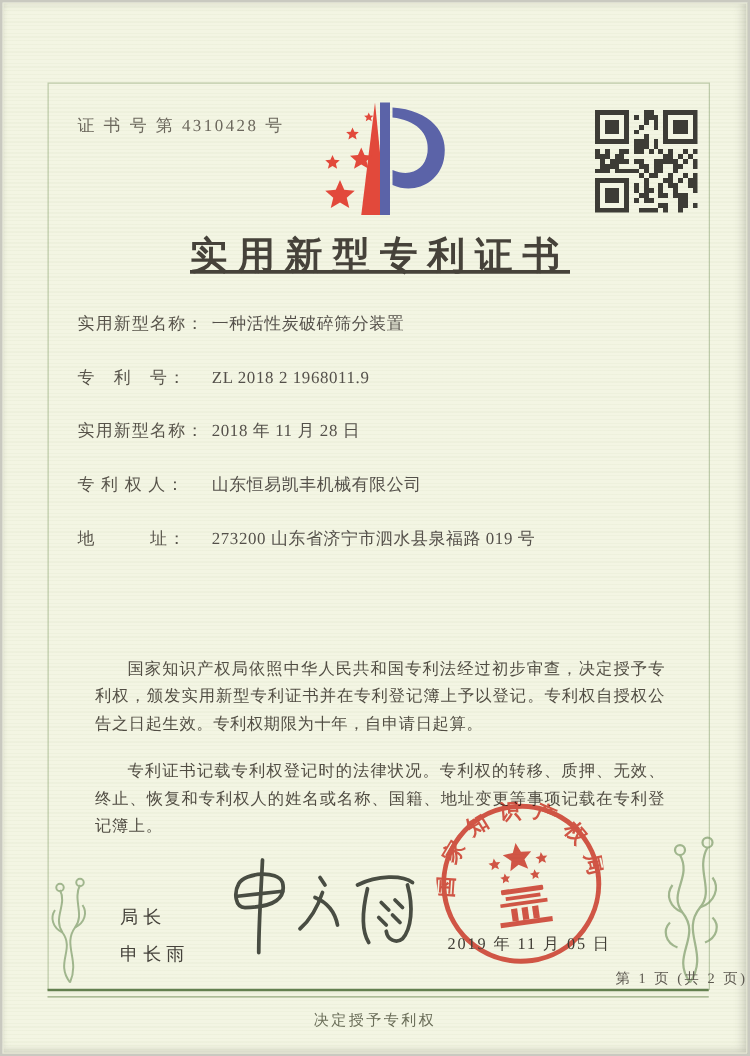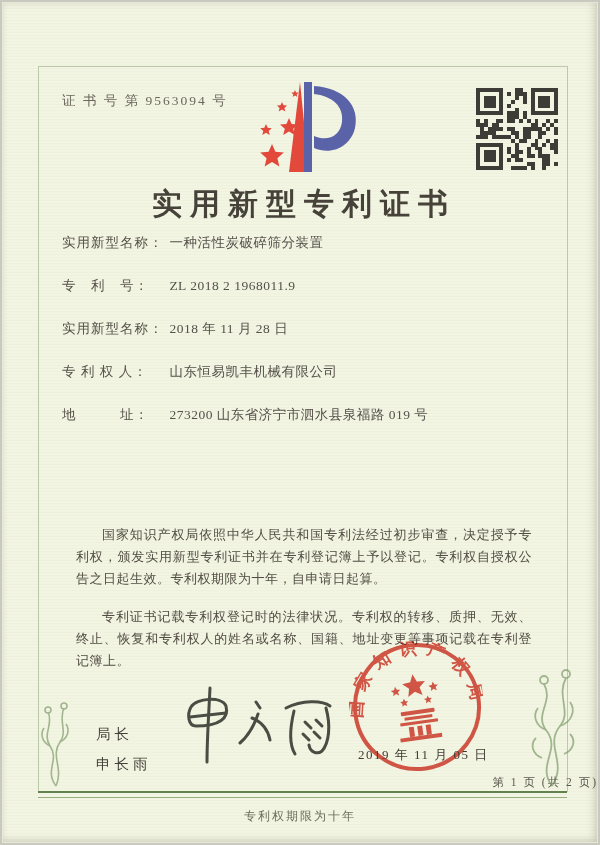--- a/index.html
+++ b/index.html
@@ -29,22 +29,23 @@
     position:absolute;left:60px;top:90px;
     font-size:13.5px;letter-spacing:2px;color:#6b675c;
   }
   .logo{position:absolute;left:240px;top:74px;width:124px;height:100px;}
   .qr{position:absolute;left:474px;top:86px;width:82px;height:82px;}
   .title{
     position:absolute;left:0;top:182px;width:100%;
     text-align:center;font-size:30px;font-weight:600;
     letter-spacing:8px;padding-left:8px;box-sizing:border-box;
     color:#46423a;
-  }
-  .fields{position:absolute;left:60px;top:232px;width:486px;}
+    text-decoration:underline;
+  }
+  .fields{position:absolute;left:60px;top:248px;width:486px;}
   .frow{margin-bottom:25px;font-size:13.5px;color:#57534a;white-space:nowrap;}
   .flabel{display:inline-block;min-width:104px;letter-spacing:1px;}
   .fvalue{letter-spacing:.5px;color:#54504a;}
   .fpair2{margin-left:42px;}
   .body-text{
     position:absolute;left:58px;top:506px;width:488px;
     font-size:13px;line-height:22px;color:#514d43;
     text-align:justify;letter-spacing:.5px;
   }
   .body-text p{margin:16px;text-indent:2em;}
@@ -74,21 +75,21 @@
   .orn-br{left:520px;top:648px;width:60px;height:140px;}
 </style>
 </head>
 <body>
 
 <div class="paper">
 
   <div class="frame"></div>
   <div class="frame-bottom"></div>
 
-  <div class="cert-no">证 书 号 第 9563094 号</div>
+  <div class="cert-no">证 书 号 第 4310428 号</div>
 
   <svg class="logo" viewBox="0 0 124 100">
     <polygon points="58,6 67,96 47,96" fill="#e2493b"></polygon>
     <path d="M70,6 L70,96 L62,96 L62,6 Z" fill="#5b63a8"></path>
     <path d="M72,10 C 102,12 118,30 113,52 C 109,70 90,80 72,72 L72,60 C 86,66 98,60 100,46 C 102,30 90,20 72,18 Z" fill="#5b63a8"></path>
     <g fill="#e2493b">
       <polygon points="30,68 33.4,75.8 41.8,76.6 35.4,82.2 37.4,90.4 30,86 22.6,90.4 24.6,82.2 18.2,76.6 26.6,75.8"></polygon>
       <polygon points="47,42 49.6,48 56,48.6 51.2,52.8 52.8,59 47,55.6 41.2,59 42.8,52.8 38,48.6 44.4,48"></polygon>
       <polygon points="24,48 25.7,51.8 29.8,52.2 26.7,54.9 27.7,58.9 24,56.7 20.3,58.9 21.3,54.9 18.2,52.2 22.3,51.8"></polygon>
       <polygon points="40,26 41.5,29.3 45.1,29.6 42.4,32 43.3,35.5 40,33.6 36.7,35.5 37.6,32 34.9,29.6 38.5,29.3"></polygon>
@@ -316,15 +317,15 @@
   <svg class="ornament orn-br" viewBox="0 0 60 140" fill="none" stroke="#7f9c6b" stroke-width="1.8">
     <path d="M30,136 C 14,114 40,100 24,80 C 12,64 32,52 22,34"></path>
     <path d="M30,136 C 46,112 22,96 38,76 C 50,62 34,46 44,28"></path>
     <circle cx="22" cy="30" r="4"></circle>
       <circle cx="44" cy="24" r="4"></circle>
     <path d="M24,80 C 14,76 10,66 16,58 M38,76 C 50,72 54,60 48,52"></path>
     <path d="M20,108 C 10,104 8,94 14,88 M42,104 C 52,100 54,90 48,84"></path>
   </svg>
 
   <div class="page-no">第 1 页 (共 2 页)</div>
-  <div class="back-note">专利权期限为十年</div>
+  <div class="back-note">决定授予专利权</div>
 
 </div>
 
 </body></html>

